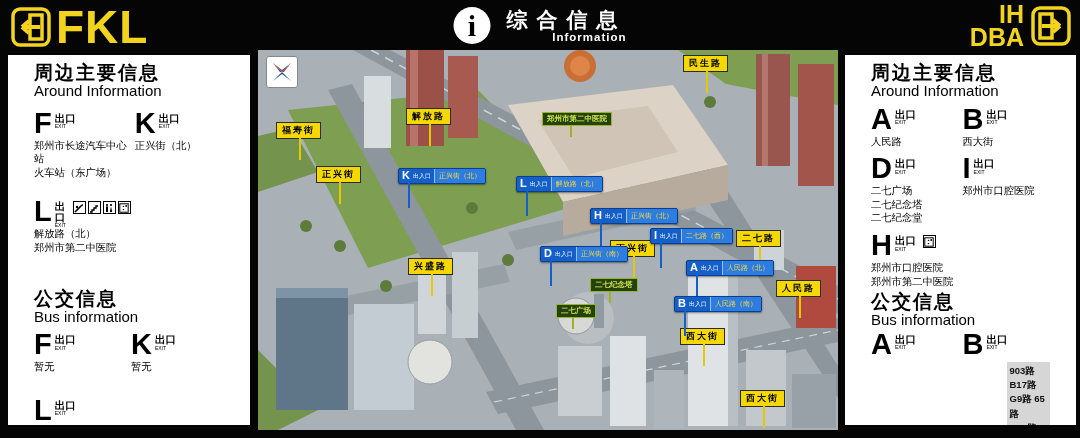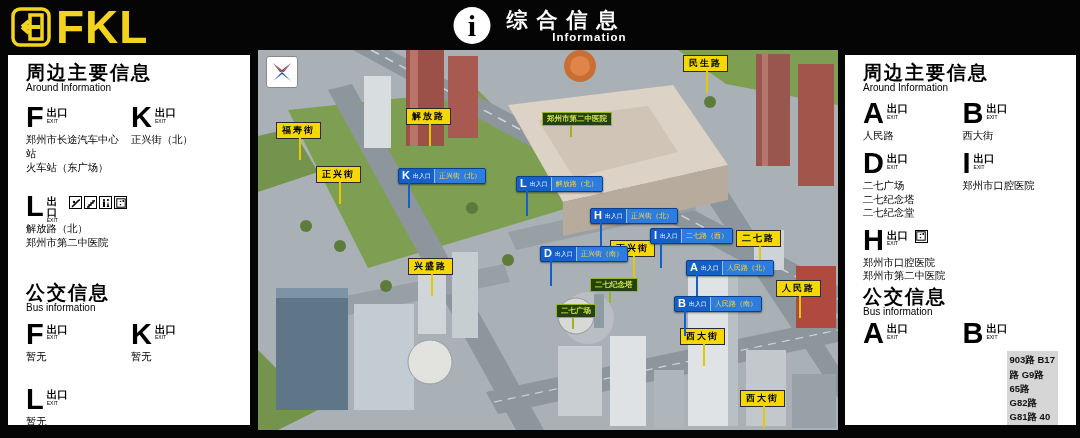--- a/index.html
+++ b/index.html
@@ -12,25 +12,25 @@
   .hdr-center{position:absolute;left:50%;top:7px;transform:translateX(-50%);
               display:flex;align-items:center;gap:16px;}
   .info-circle{width:37px;height:37px;border-radius:50%;background:#fff;color:#000;
                font-family:"Liberation Serif","DejaVu Serif",serif;font-weight:bold;font-size:30px;
                display:flex;align-items:center;justify-content:center;}
   .hdr-title{color:#fff;font-size:21px;font-weight:bold;letter-spacing:9px;line-height:1.1;}
   .hdr-sub{color:#fff;font-size:11.5px;font-weight:bold;text-align:right;letter-spacing:1px;}
   .hdr-right{position:absolute;right:8px;top:3px;display:flex;align-items:center;gap:6px;}
   .hdr-right .stack{color:#f2d41f;font-weight:bold;font-size:25px;line-height:.92;text-align:right;}
   
-  .panel{position:absolute;background:#fff;box-sizing:border-box;padding:8px 18px;overflow:hidden;color:#000;}
+  .panel{position:absolute;background:#fff;box-sizing:border-box;padding:8px 26px;overflow:hidden;color:#000;}
   .panel-left{left:8px;top:55px;width:242px;height:370px;}
   .panel-right{left:845px;top:55px;width:231px;height:370px;}
   .sec-title{font-size:19px;font-weight:bold;letter-spacing:2px;line-height:1.05;}
-  .sec-sub{font-size:10px;line-height:1.05;}
+  .sec-sub{font-size:15px;line-height:1.05;}
   .exit-grid{display:grid;grid-template-columns:1fr 1fr;column-gap:4px;}
   .g-around-l{margin-top:12px;row-gap:20px;}
   .g-bus-l{margin-top:8px;row-gap:24px;}
   .g-around-r{margin-top:8px;row-gap:8px;}
   .g-bus-r{margin-top:4px;row-gap:8px;}
   .bus-title-l{margin-top:34px;}
   .bus-title-r{margin-top:4px;}
   .exit-head{display:flex;align-items:flex-start;gap:3px;height:26px;}
   .exit-letter{font-size:29px;font-weight:bold;line-height:.85;}
   .exit-word{display:flex;flex-direction:column;margin-top:2px;}
@@ -78,20 +78,31 @@
   </div>
 
   <div class="hdr-center">
     <span class="info-circle">i</span>
     <span>
       <div class="hdr-title">综合信息</div>
       <div class="hdr-sub">Information</div>
     </span>
   </div>
 
+  <div class="hdr-right">
+    <span class="stack">
+      <div>IH</div>
+      <div>DBA</div>
+    </span>
+    <svg class="exit-icon" viewBox="0 0 42 42">
+      <rect x="3" y="3" width="36" height="36" rx="7" fill="none" stroke="#f2d41f" stroke-width="3.5"></rect>
+      <rect x="10" y="9" width="12" height="24" fill="none" stroke="#f2d41f" stroke-width="3.5"></rect>
+      <path d="M12 21 H30 M30 21 l-7 -6 M30 21 l-7 6" stroke="#f2d41f" stroke-width="4" fill="none"></path>
+    </svg>
+  </div>
 
   <section class="panel panel-left" id="panel-left">
       <div class="sec-title">周边主要信息</div>
       <div class="sec-sub">Around Information</div>
       <div class="exit-grid g-around-l">
         <div class="exit-entry">
           <div class="exit-head">
             <span class="exit-letter">F</span>
             <span class="exit-word">
               <span class="cn">出口</span>

